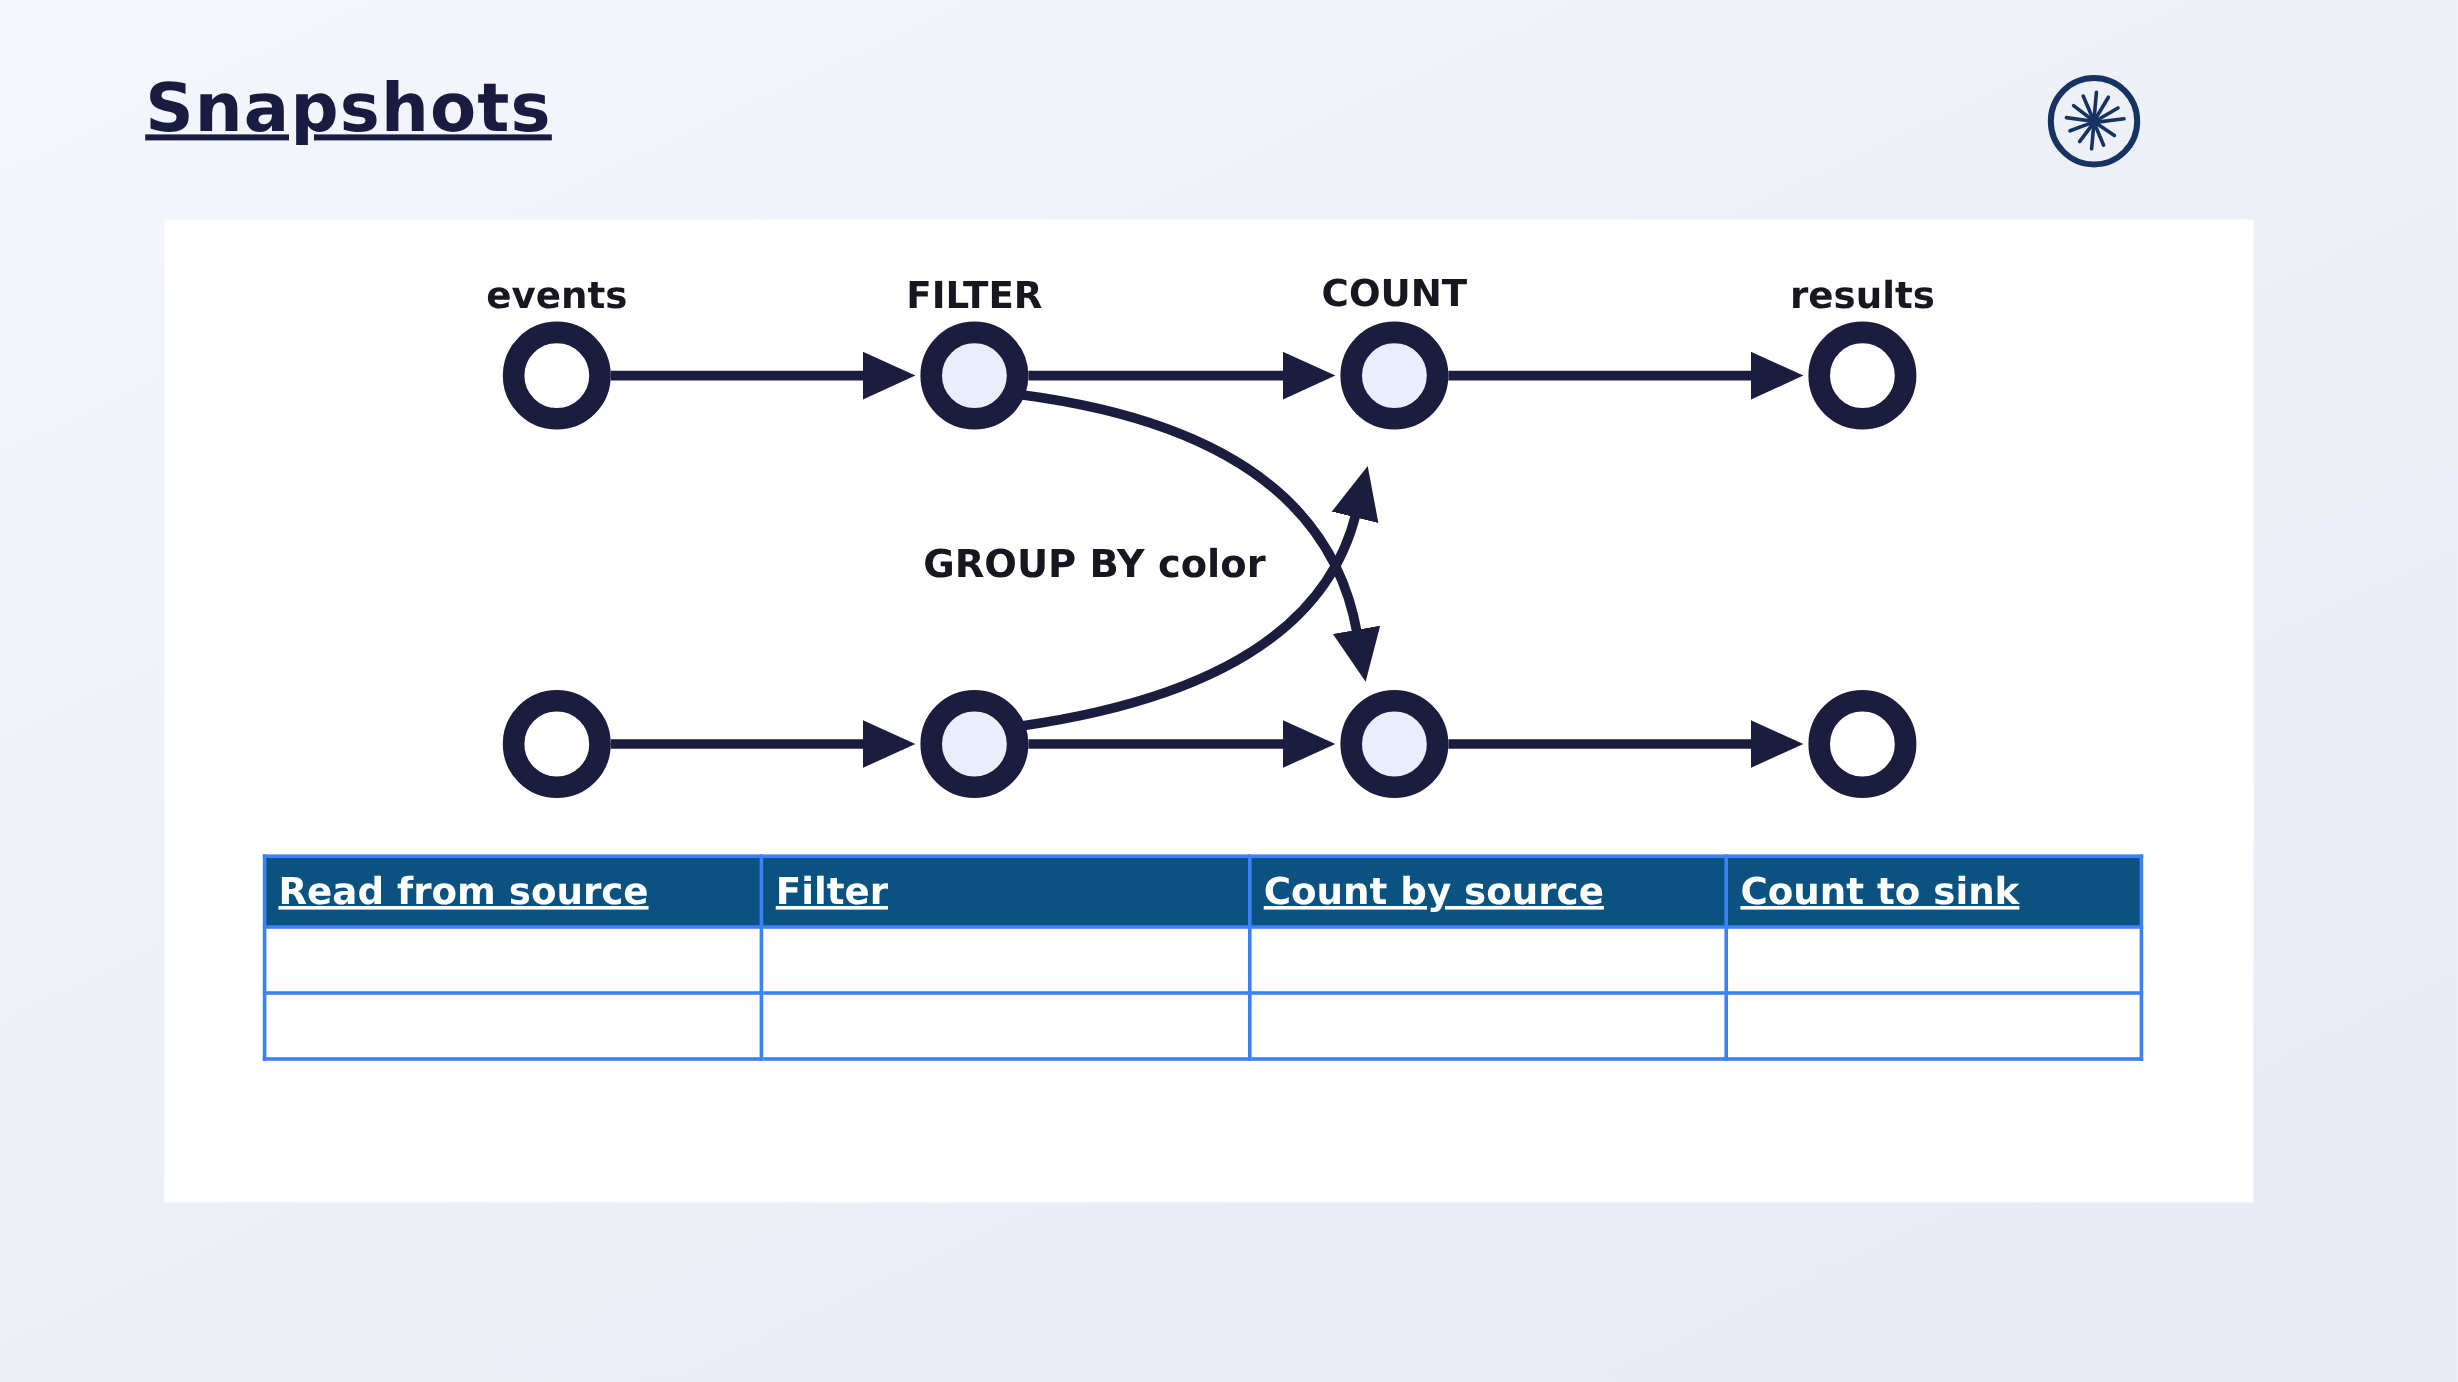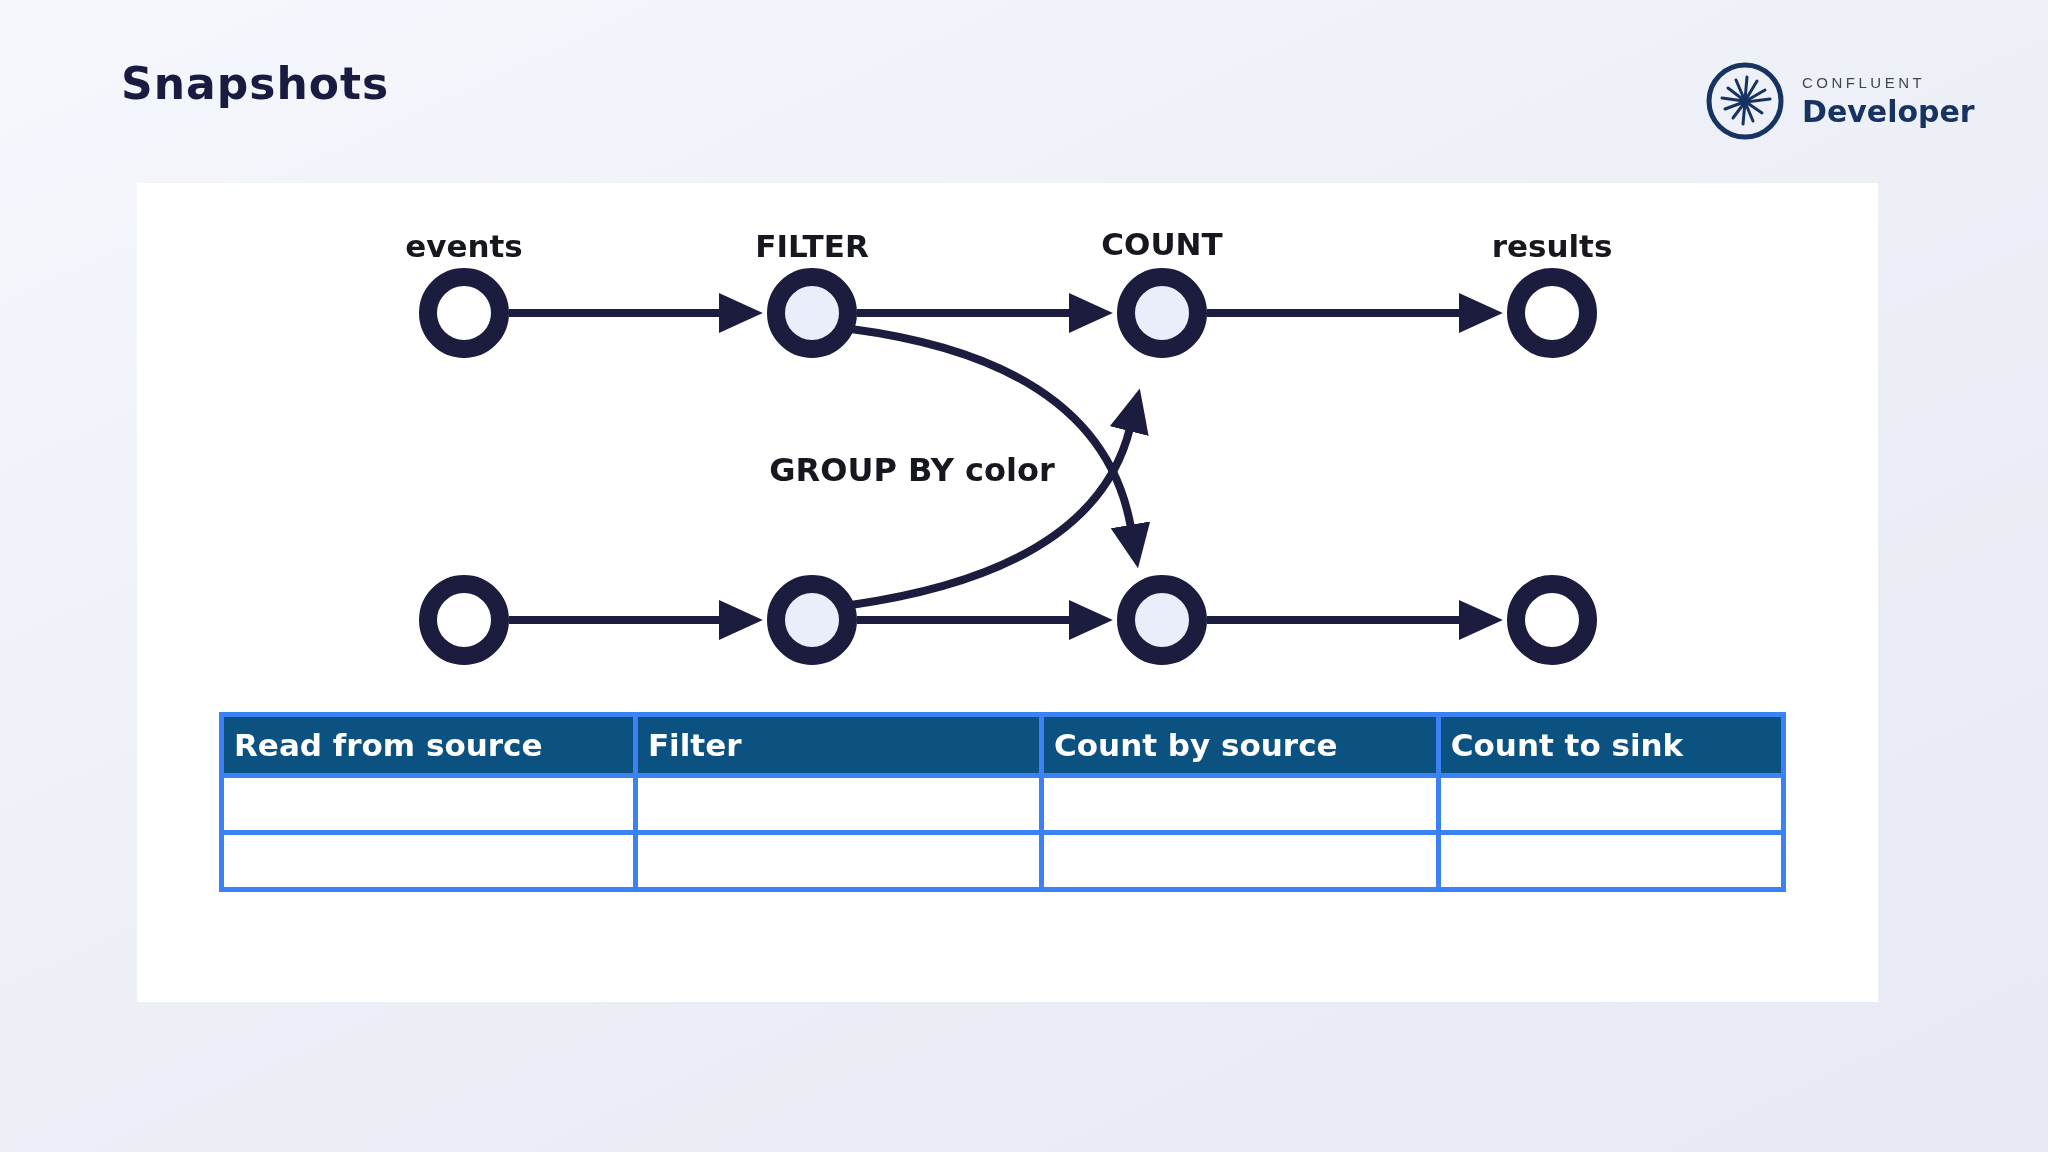--- a/index.html
+++ b/index.html
@@ -5,22 +5,23 @@
   html, body { margin: 0; padding: 0; }
   body {
     width: 2048px; height: 1152px;
     position: relative; overflow: hidden;
     background: linear-gradient(155deg, #f5f7fd 0%, #eef0f8 45%, #e7e9f3 100%);
     font-family: "DejaVu Sans", "Liberation Sans", sans-serif;
   }
 
   .slide-title {
     position: absolute; left: 121px; top: 58px;
-    font-size: 44px; font-weight: 700; letter-spacing: 1px;
+    font-size: 56px; font-weight: 700; letter-spacing: 1px;
     color: #1a1b41;
+    text-decoration: underline;
   }
 
   .logo {
     position: absolute; left: 1704px; top: 60px;
     display: flex; align-items: center; gap: 16px;
   }
   .logo-mark { width: 82px; height: 82px; }
   .logo-text { display: flex; flex-direction: column; justify-content: center; }
   .logo-brand {
     font-family: "Liberation Sans", sans-serif;
@@ -48,21 +49,22 @@
   }
   .edge-label { font-size: 32px; }
 
   .steps-table-wrap {
     position: absolute; left: 219px; top: 712px; width: 1567px;
   }
   table.steps-table {
     border-collapse: collapse; table-layout: fixed; width: 100%;
   }
   table.steps-table th, table.steps-table td {
-    border: 5px solid #3b82f6;
+    border: 3px solid #3b82f6;
+    text-decoration: underline;
   }
   table.steps-table th {
     background: #0b5280; color: #ffffff;
     font-size: 31px; font-weight: 700; text-align: left;
     padding: 10px 6px 10px 10px; height: 36px;
     font-family: "DejaVu Sans", "Liberation Sans", sans-serif;
   }
   table.steps-table td {
     background: #ffffff; height: 50px;
   }
@@ -83,24 +85,20 @@
       <line x1="0" y1="0" x2="-9" y2="-21"></line>
       <line x1="0" y1="0" x2="-17" y2="-13"></line>
       <line x1="-1" y1="0" x2="-23" y2="-3"></line>
       <line x1="-1" y1="1" x2="-20" y2="8"></line>
       <line x1="0" y1="1" x2="-12" y2="17"></line>
       <line x1="0" y1="1" x2="-2" y2="23"></line>
       <line x1="0" y1="1" x2="8" y2="20"></line>
       <line x1="1" y1="1" x2="17" y2="12"></line>
     </g>
   </svg>
-  <div class="logo-text">
-    <div class="logo-brand">CONFLUENT</div>
-    <div class="logo-product">Developer</div>
-  </div>
 </div>
 
 <div class="card"></div>
 
 <svg class="diagram-svg" viewBox="0 0 2048 1152">
   <defs>
     <marker id="arrow" markerUnits="strokeWidth" markerWidth="7" markerHeight="7" refX="0.4" refY="2.5" orient="auto">
       <path d="M0,0 L5.5,2.5 L0,5 Z" fill="#1b1c3e"></path>
     </marker>
   </defs>

